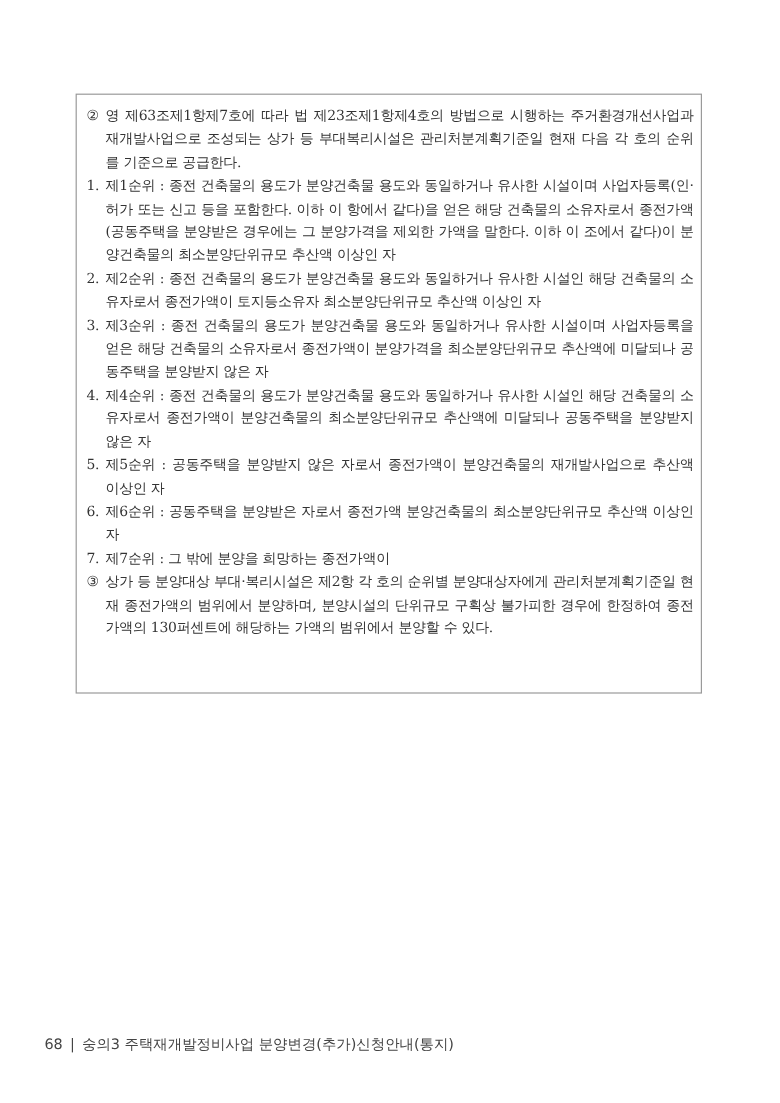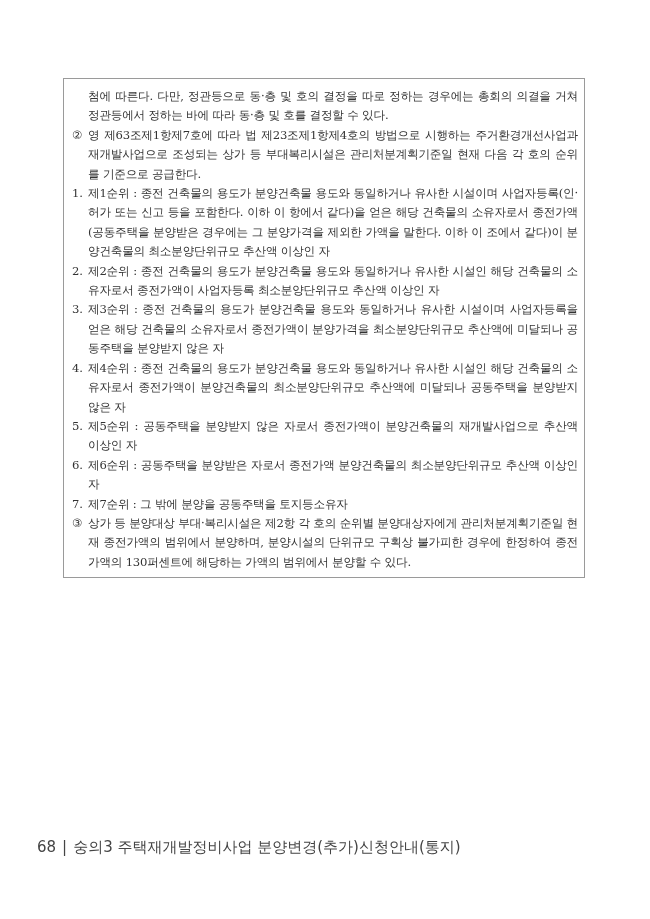--- a/index.html
+++ b/index.html
@@ -12,66 +12,62 @@
     border: 1.5px solid #9a9a9a; box-sizing: border-box;
   }
   .content {
     position: absolute; left: 72px; top: 87px; width: 506px;
     font-size: 11.6px; line-height: 19.4px; letter-spacing: -0.2px;
   }
   .para { position: relative; padding-left: 16px; text-align: justify; text-align-last: left; }
   .para .marker { position: absolute; left: 0; top: 0; }
   .para .txt { display: block; }
   .footer {
-    position: absolute; left: 37px; top: 838px; font-family: "DejaVu Sans", "Liberation Sans", sans-serif;
-    font-size: 15px; color: #444444; white-space: nowrap;
+    position: absolute; left: 37px; top: 862px; font-family: "DejaVu Sans", "Liberation Sans", sans-serif;
+    font-size: 12px; color: #444444; white-space: nowrap;
   }
   .footer .sep { display: inline-block; margin: 0 6px; }
 </style>
 </head>
 <body>
 
 <div class="box"></div>
 
 <div class="content">
   <div class="para">
-    <span class="marker"></span>
-    <span class="txt">첨에 따른다. 다만, 정관등으로 동·층 및 호의 결정을 따로 정하는 경우에는 총회의 의결을 거쳐 정관등에서 정하는 바에 따라 동·층 및 호를 결정할 수 있다.</span>
-  </div>
-  <div class="para">
     <span class="marker">②</span>
     <span class="txt">영 제63조제1항제7호에 따라 법 제23조제1항제4호의 방법으로 시행하는 주거환경개선사업과 재개발사업으로 조성되는 상가 등 부대복리시설은 관리처분계획기준일 현재 다음 각 호의 순위를 기준으로 공급한다.</span>
   </div>
   <div class="para">
     <span class="marker">1.</span>
     <span class="txt">제1순위 : 종전 건축물의 용도가 분양건축물 용도와 동일하거나 유사한 시설이며 사업자등록(인·허가 또는 신고 등을 포함한다. 이하 이 항에서 같다)을 얻은 해당 건축물의 소유자로서 종전가액(공동주택을 분양받은 경우에는 그 분양가격을 제외한 가액을 말한다. 이하 이 조에서 같다)이 분양건축물의 최소분양단위규모 추산액 이상인 자</span>
   </div>
   <div class="para">
     <span class="marker">2.</span>
-    <span class="txt">제2순위 : 종전 건축물의 용도가 분양건축물 용도와 동일하거나 유사한 시설인 해당 건축물의 소유자로서 종전가액이 사업자등록 최소분양단위규모 추산액 이상인 자</span>
+    <span class="txt">제2순위 : 종전 건축물의 용도가 분양건축물 용도와 동일하거나 유사한 시설인 해당 건축물의 소유자로서 종전가액이 토지등소유자 최소분양단위규모 추산액 이상인 자</span>
   </div>
   <div class="para">
     <span class="marker">3.</span>
     <span class="txt">제3순위 : 종전 건축물의 용도가 분양건축물 용도와 동일하거나 유사한 시설이며 사업자등록을 얻은 해당 건축물의 소유자로서 종전가액이 분양가격을 최소분양단위규모 추산액에 미달되나 공동주택을 분양받지 않은 자</span>
   </div>
   <div class="para">
     <span class="marker">4.</span>
     <span class="txt">제4순위 : 종전 건축물의 용도가 분양건축물 용도와 동일하거나 유사한 시설인 해당 건축물의 소유자로서 종전가액이 분양건축물의 최소분양단위규모 추산액에 미달되나 공동주택을 분양받지 않은 자</span>
   </div>
   <div class="para">
     <span class="marker">5.</span>
     <span class="txt">제5순위 : 공동주택을 분양받지 않은 자로서 종전가액이 분양건축물의 재개발사업으로 추산액 이상인 자</span>
   </div>
   <div class="para">
     <span class="marker">6.</span>
     <span class="txt">제6순위 : 공동주택을 분양받은 자로서 종전가액 분양건축물의 최소분양단위규모 추산액 이상인 자</span>
   </div>
   <div class="para">
     <span class="marker">7.</span>
-    <span class="txt">제7순위 : 그 밖에 분양을 공동주택을 토지등소유자</span>
+    <span class="txt">제7순위 : 그 밖에 분양을 희망하는 종전가액이</span>
   </div>
   <div class="para">
     <span class="marker">③</span>
     <span class="txt">상가 등 분양대상 부대·복리시설은 제2항 각 호의 순위별 분양대상자에게 관리처분계획기준일 현재 종전가액의 범위에서 분양하며, 분양시설의 단위규모 구획상 불가피한 경우에 한정하여 종전가액의 130퍼센트에 해당하는 가액의 범위에서 분양할 수 있다.</span>
   </div>
 </div>
 
 <div class="footer">
   <span>68</span><span class="sep">|</span><span>숭의3 주택재개발정비사업 분양변경(추가)신청안내(통지)</span>
 </div>

